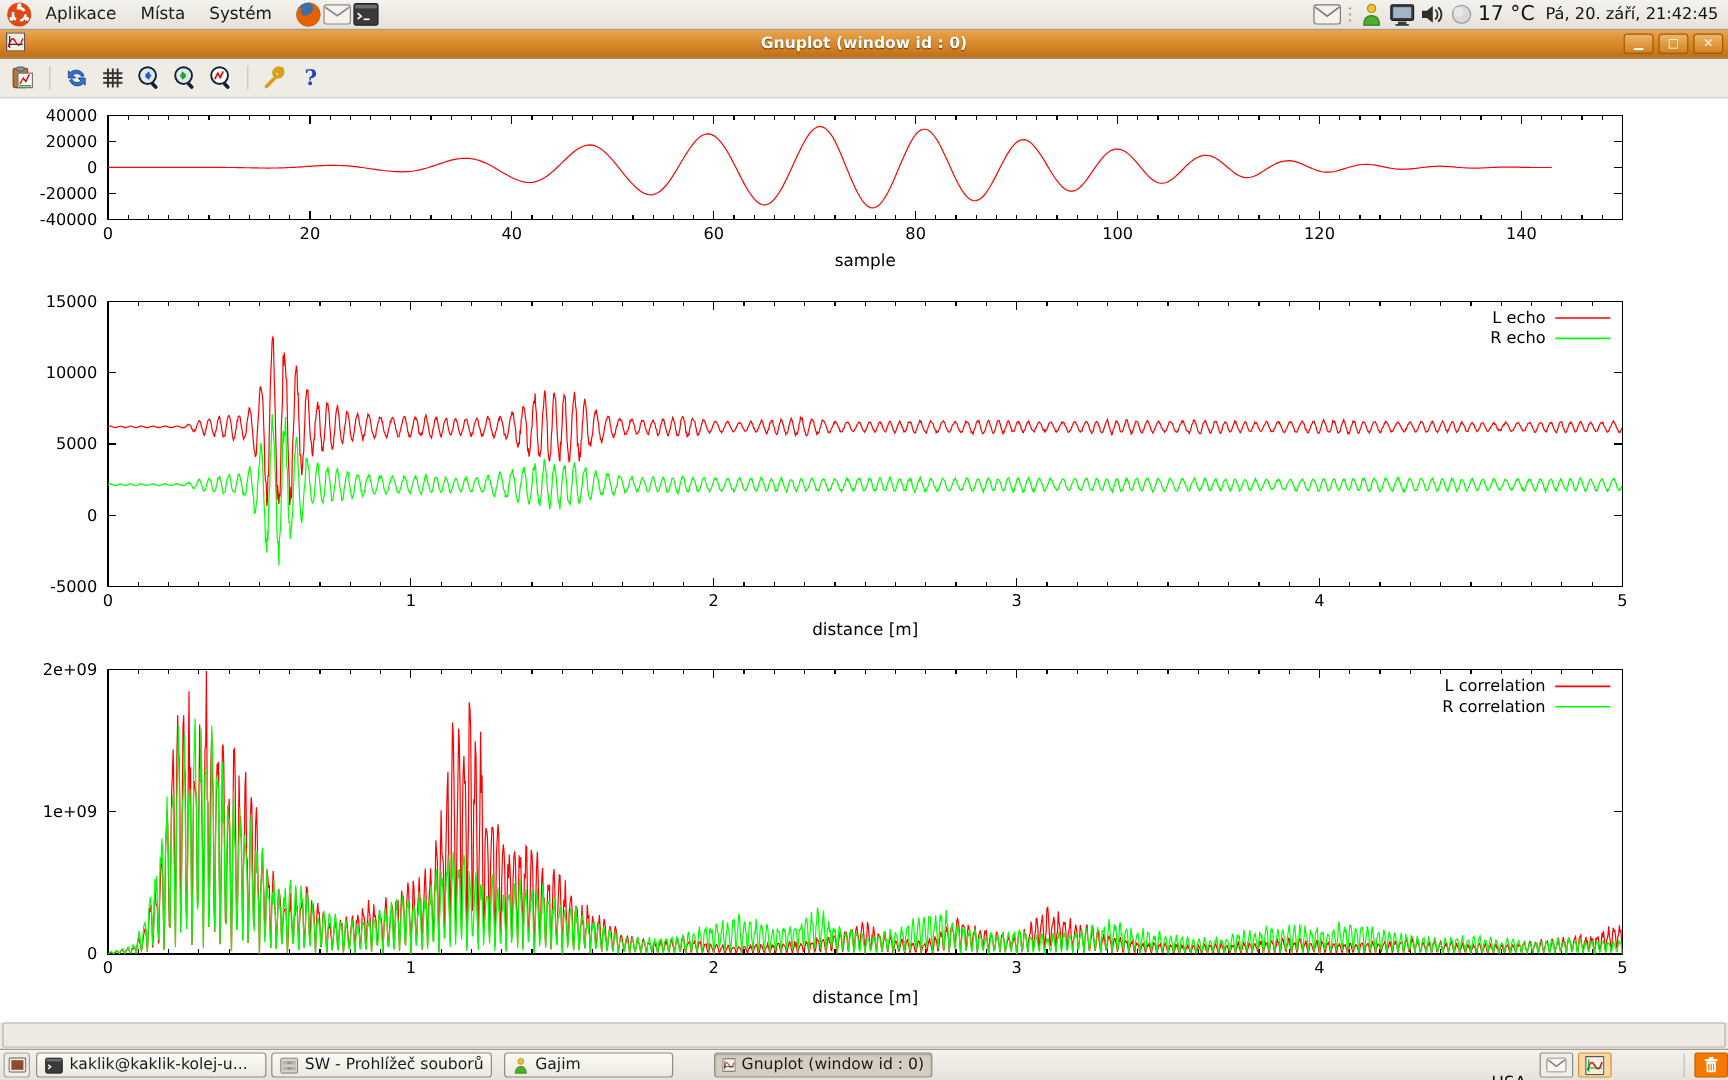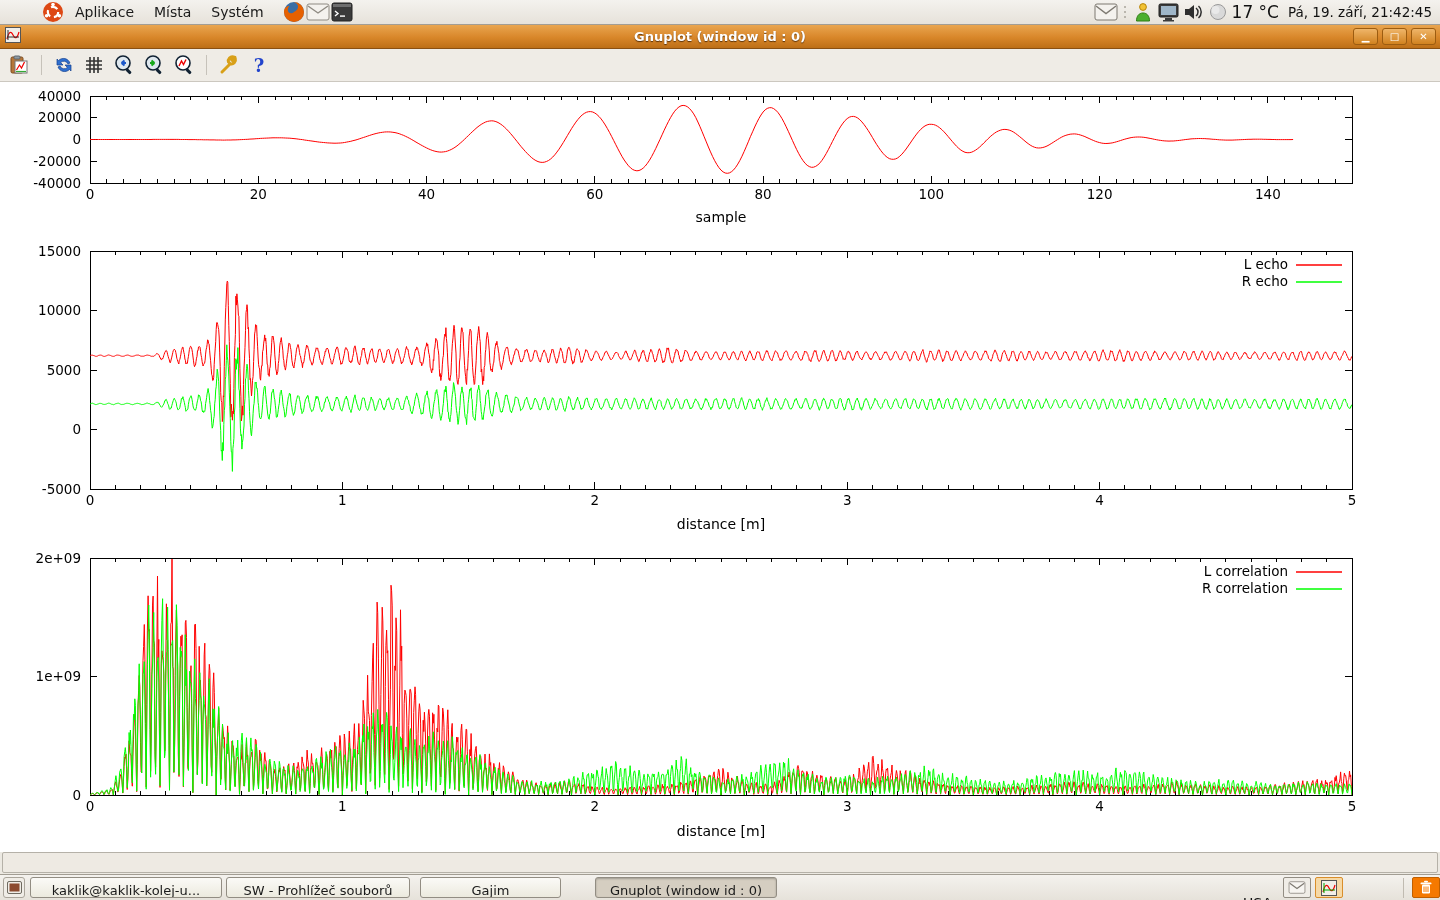--- a/index.html
+++ b/index.html
@@ -1,20 +1,20 @@
 <!DOCTYPE html>
 <html><head>
 <meta charset="utf-8">
 <style>
   * { margin:0; padding:0; box-sizing:border-box; }
   html,body { width:1440px; height:900px; overflow:hidden; font-family:"DejaVu Sans",sans-serif; background:#ece9e2; }
 
   
   #top-panel { position:absolute; left:0; top:0; width:1440px; height:25px; background:linear-gradient(#f4f2ee,#e6e2da); border-bottom:1px solid #a29d93; display:flex; align-items:center; justify-content:space-between; }
-  .panel-left, .panel-right { display:flex; align-items:center; height:100%;margin-left:37px; }
+  .panel-left, .panel-right { display:flex; align-items:center; height:100%; }
   .panel-left { padding-left:4px; }
   .panel-right { padding-right:8px; gap:5px; }
   .menu-item { font-size:14px; color:#1a1a1a; padding:0 10px; height:100%; display:flex; align-items:center; cursor:default; }
   .launcher { width:24px; height:24px; display:flex; align-items:center; justify-content:center; }
   .tray-ic { display:flex; align-items:center; justify-content:center; height:22px; }
   #clock-area { font-size:13.5px; color:#111; padding-left:4px; }
   #temp-label { font-size:17px; color:#111; }
 
   
   #titlebar { position:absolute; left:0; top:25px; width:1440px; height:24px;
@@ -33,21 +33,21 @@
 
   #plot-canvas { position:absolute; left:0; top:82px; width:1440px; height:770px; background:#ffffff; }
   #plot-canvas svg { position:absolute; left:0; }
   svg text { font-family:"DejaVu Sans",sans-serif; fill:#000; }
 
   #statusbar { position:absolute; left:2px; top:852px; width:1436px; height:21px; background:#eeeae3; border:1px solid #b5b1a8; border-radius:2px; }
 
   
   #taskbar { position:absolute; left:0; top:874px; width:1440px; height:26px; background:linear-gradient(#f4f2ee,#e6e2da); border-top:1px solid #a29d93; }
   .taskbtn { position:absolute; top:2px; height:21px; border:1px solid #928d83; border-radius:3px;
-    background:linear-gradient(#fbfaf7,#eceade); display:flex; align-items:center; gap:5px; padding:0 6px; font-size:13px; color:#1a1a1a; overflow:hidden; white-space:nowrap;flex-direction:column; }
+    background:linear-gradient(#fbfaf7,#eceade); display:flex; align-items:center; gap:5px; padding:0 6px; font-size:13px; color:#1a1a1a; overflow:hidden; white-space:nowrap; }
   .taskbtn.active { background:#d5cec1; box-shadow:inset 0 1px 2px rgba(0,0,0,.25); }
   #show-desktop { position:absolute; left:3px; top:2px; width:22px; height:21px; border:1px solid #aaa59b; border-radius:3px; background:#f0ede7; display:flex; align-items:center; justify-content:center; }
   #kb-layout { position:absolute; left:1243px; top:20px; font-size:14px; color:#111; }
   .traybox { position:absolute; top:2px; width:28px; height:21px; border:1px solid #928d83; border-radius:2px; background:#f0ede7; display:flex; align-items:center; justify-content:center; }
   .traybox.hl { background:#f6d9a6; border-color:#d98e2b; }
   #task-sep { position:absolute; left:1403px; top:3px; width:1px; height:20px; background:#c0bbb1; }
 </style>
 </head>
 <body>
 
@@ -121,21 +121,21 @@
         <path d="M12 5 a5 5 0 0 1 0 8 M14.5 3 a8 8 0 0 1 0 12" fill="none" stroke="#2e2e2e" stroke-width="1.5"></path>
       </svg>
     </span>
     <span class="tray-ic">
       <svg width="18" height="18" viewBox="0 0 18 18">
           <circle cx="9" cy="9" r="7.5" fill="#d9d9d9" stroke="#9a9a9a"></circle>
           <circle cx="6.5" cy="7" r="4" fill="#e9e9e9"></circle>
         </svg>
     </span>
     <span id="temp-label">17 °C</span>
-    <span id="clock-area">Pá, 19. září, 21:42:45</span>
+    <span id="clock-area">Pá, 20. září, 21:42:45</span>
   </div>
 </div>
 
 <div id="titlebar">
   <span id="titlebar-icon">
     <svg width="16" height="16" viewBox="0 0 16 16">
       <rect x="0.5" y="0.5" width="15" height="15" fill="#f2efe9" stroke="#555"></rect>
       <path d="M2 12 C4 4 6 4 8 8 S12 12 14 5" fill="none" stroke="#e00" stroke-width="1.2"></path>
       <path d="M2 10 L14 10 M3 3 L3 13" stroke="#333" stroke-width="1"></path>
     </svg>

